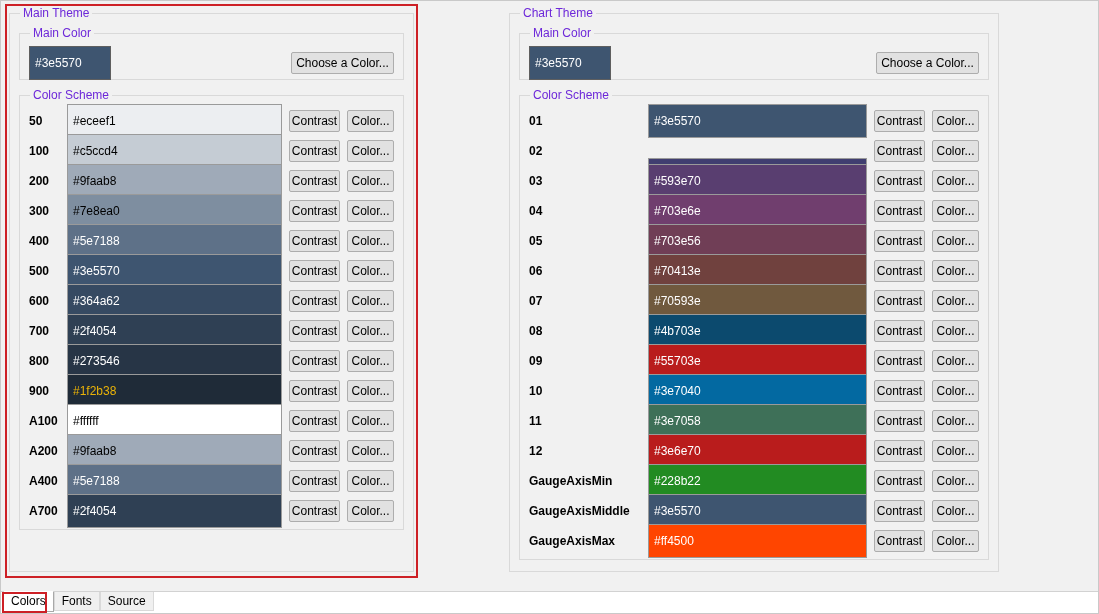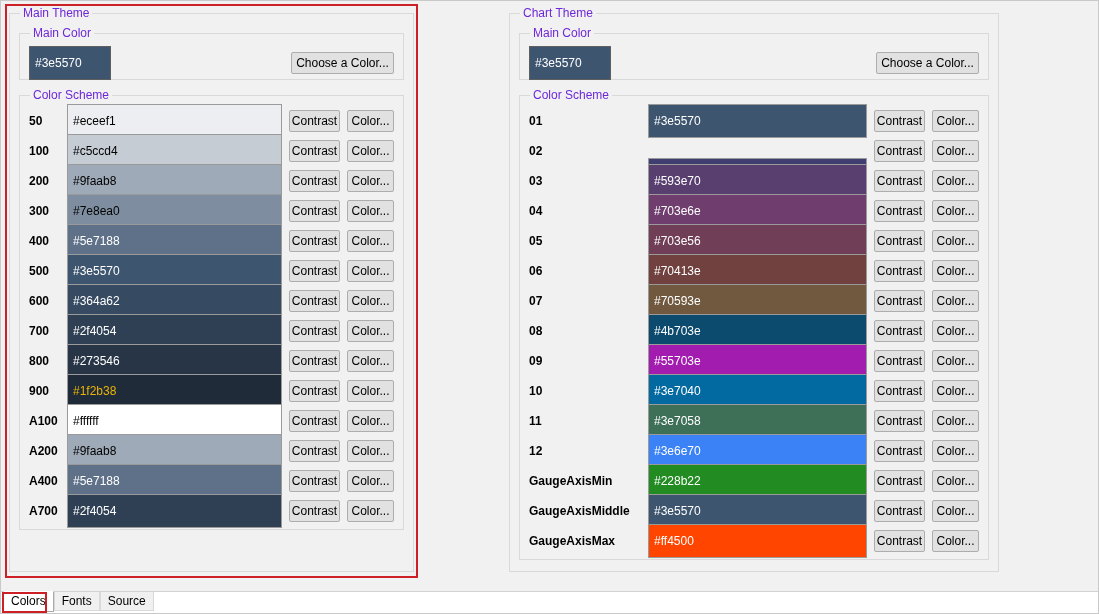--- a/index.html
+++ b/index.html
@@ -220,39 +220,39 @@
           <button class="btn-color">Color...</button>
         </div>
         <div class="scheme-row">
           <span class="row-label">08</span>
           <input class="swatch" value="#4b703e" style="background: #0c4a6e; color: rgb(255, 255, 255);">
           <button class="btn-contrast">Contrast</button>
           <button class="btn-color">Color...</button>
         </div>
         <div class="scheme-row">
           <span class="row-label">09</span>
-          <input class="swatch" value="#55703e" style="background: #a21caf; color: rgb(255, 255, 255);">
+          <input class="swatch" value="#55703e" style="background: #b91c1c; color: rgb(255, 255, 255);">
           <button class="btn-contrast">Contrast</button>
           <button class="btn-color">Color...</button>
         </div>
         <div class="scheme-row">
           <span class="row-label">10</span>
           <input class="swatch" value="#3e7040" style="background: #0369a1; color: rgb(255, 255, 255);">
           <button class="btn-contrast">Contrast</button>
           <button class="btn-color">Color...</button>
         </div>
         <div class="scheme-row">
           <span class="row-label">11</span>
           <input class="swatch" value="#3e7058" style="background: rgb(62, 112, 88); color: rgb(255, 255, 255);">
           <button class="btn-contrast">Contrast</button>
           <button class="btn-color">Color...</button>
         </div>
         <div class="scheme-row">
           <span class="row-label">12</span>
-          <input class="swatch" value="#3e6e70" style="background: #3b82f6; color: rgb(255, 255, 255);">
+          <input class="swatch" value="#3e6e70" style="background: #b91c1c; color: rgb(255, 255, 255);">
           <button class="btn-contrast">Contrast</button>
           <button class="btn-color">Color...</button>
         </div>
         <div class="scheme-row">
           <span class="row-label">GaugeAxisMin</span>
           <input class="swatch" value="#228b22" style="background: rgb(34, 139, 34); color: rgb(255, 255, 255);">
           <button class="btn-contrast">Contrast</button>
           <button class="btn-color">Color...</button>
         </div>
         <div class="scheme-row">

